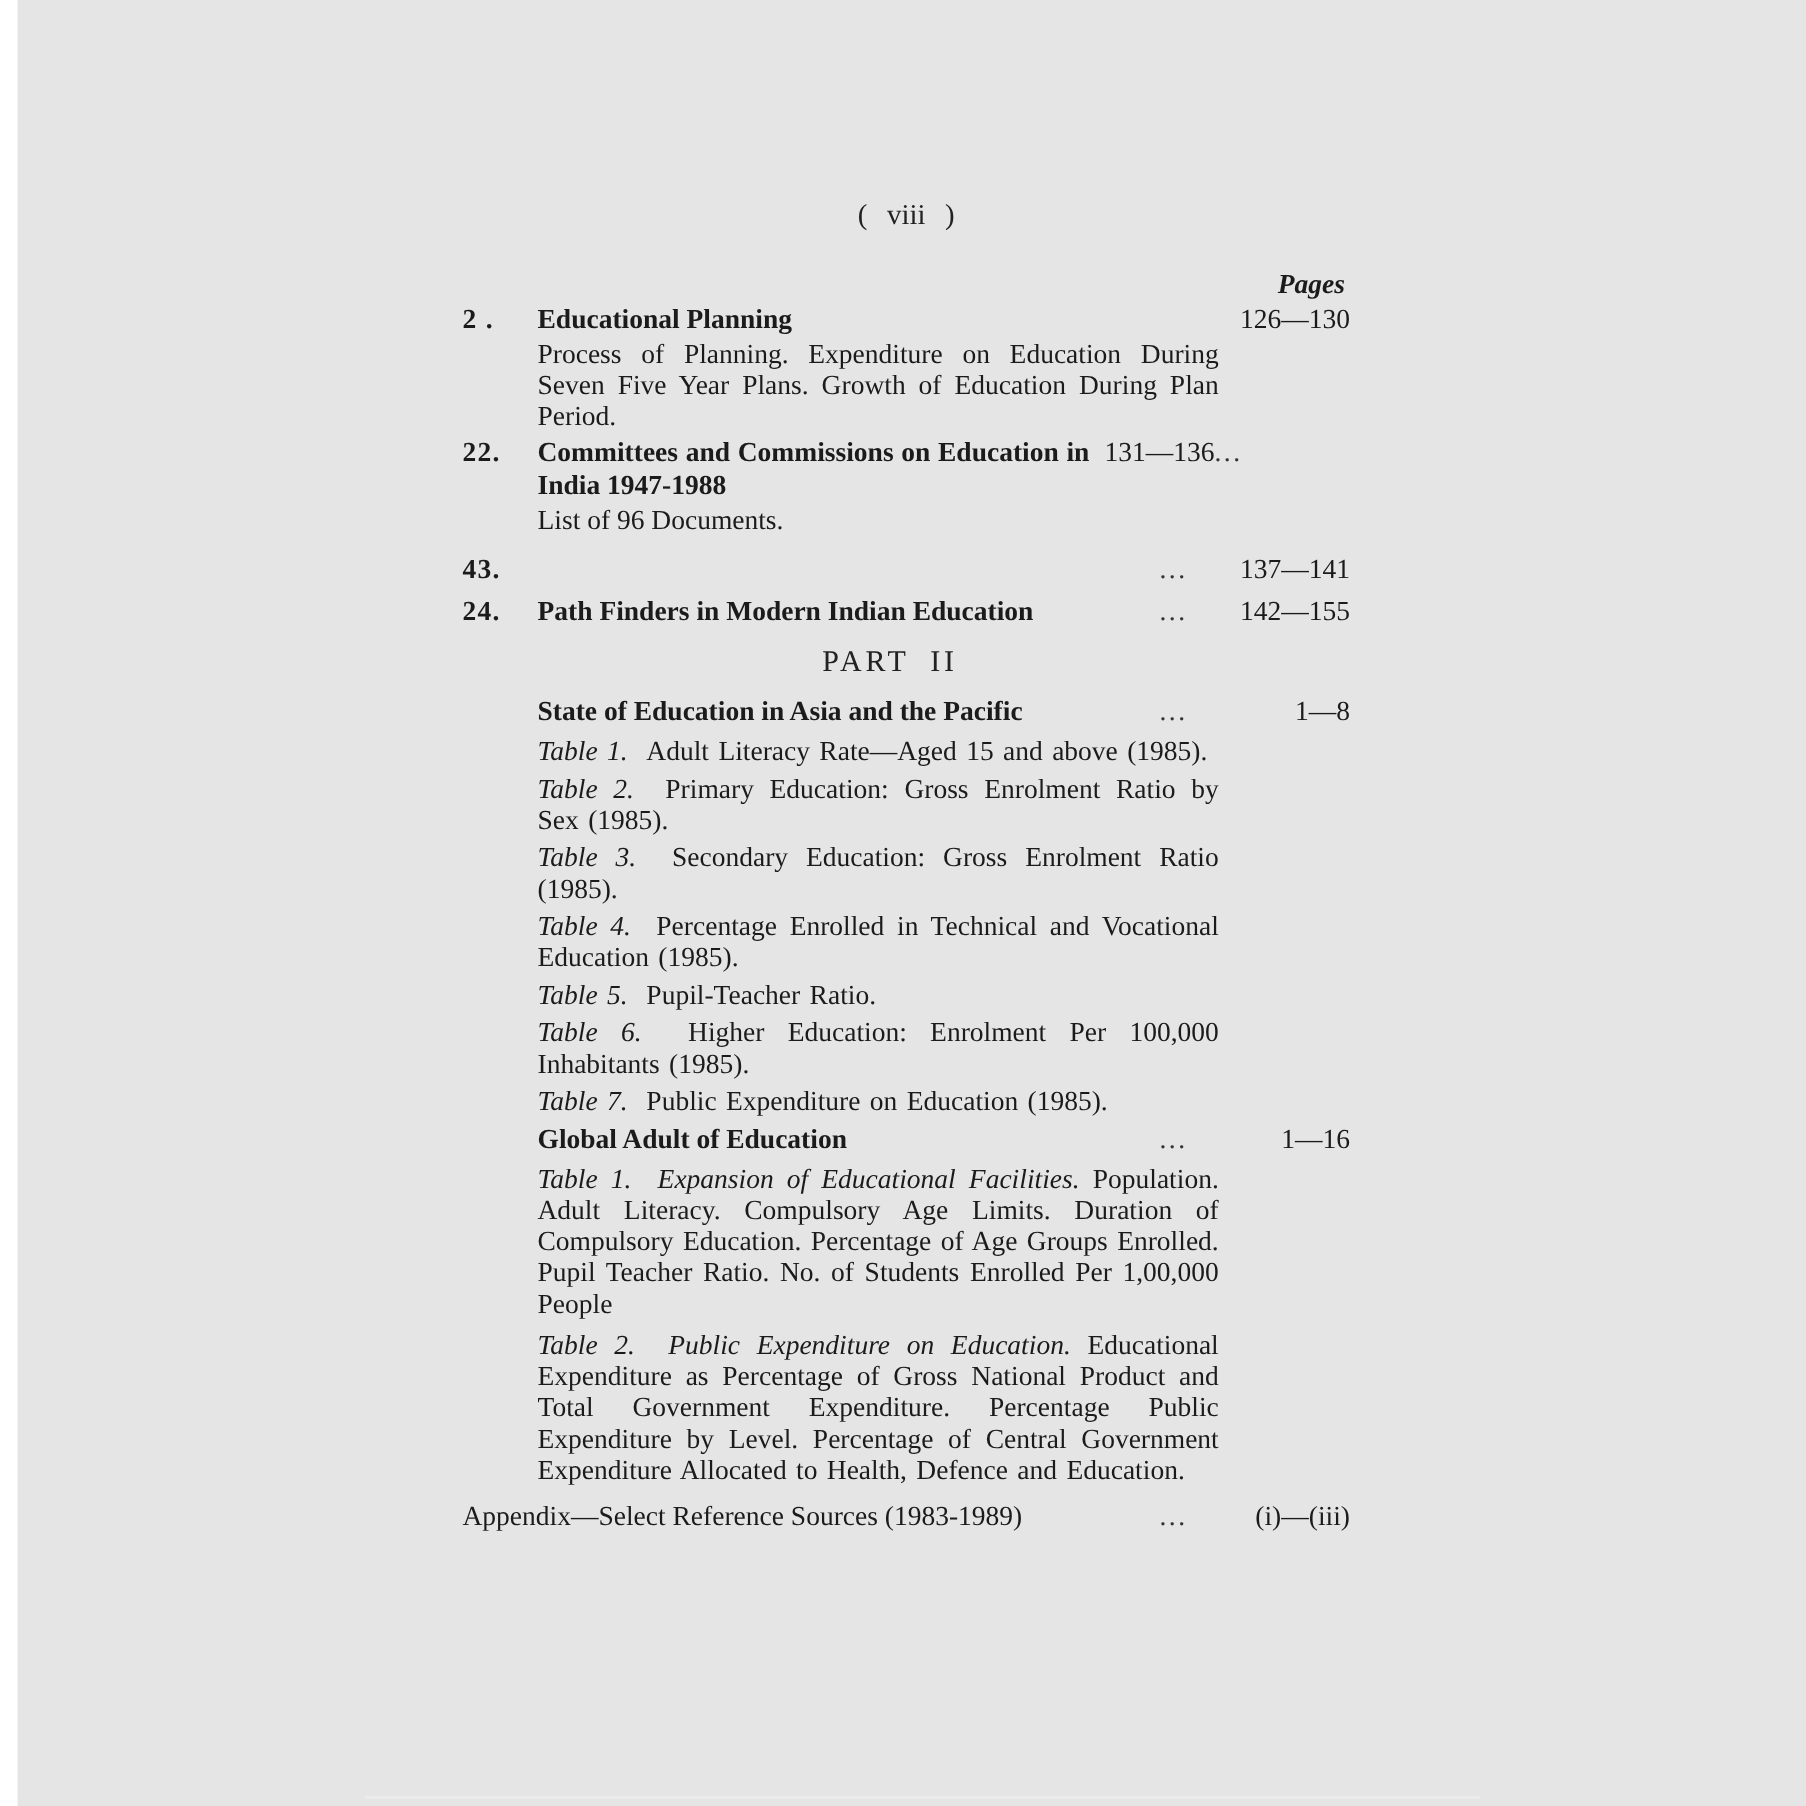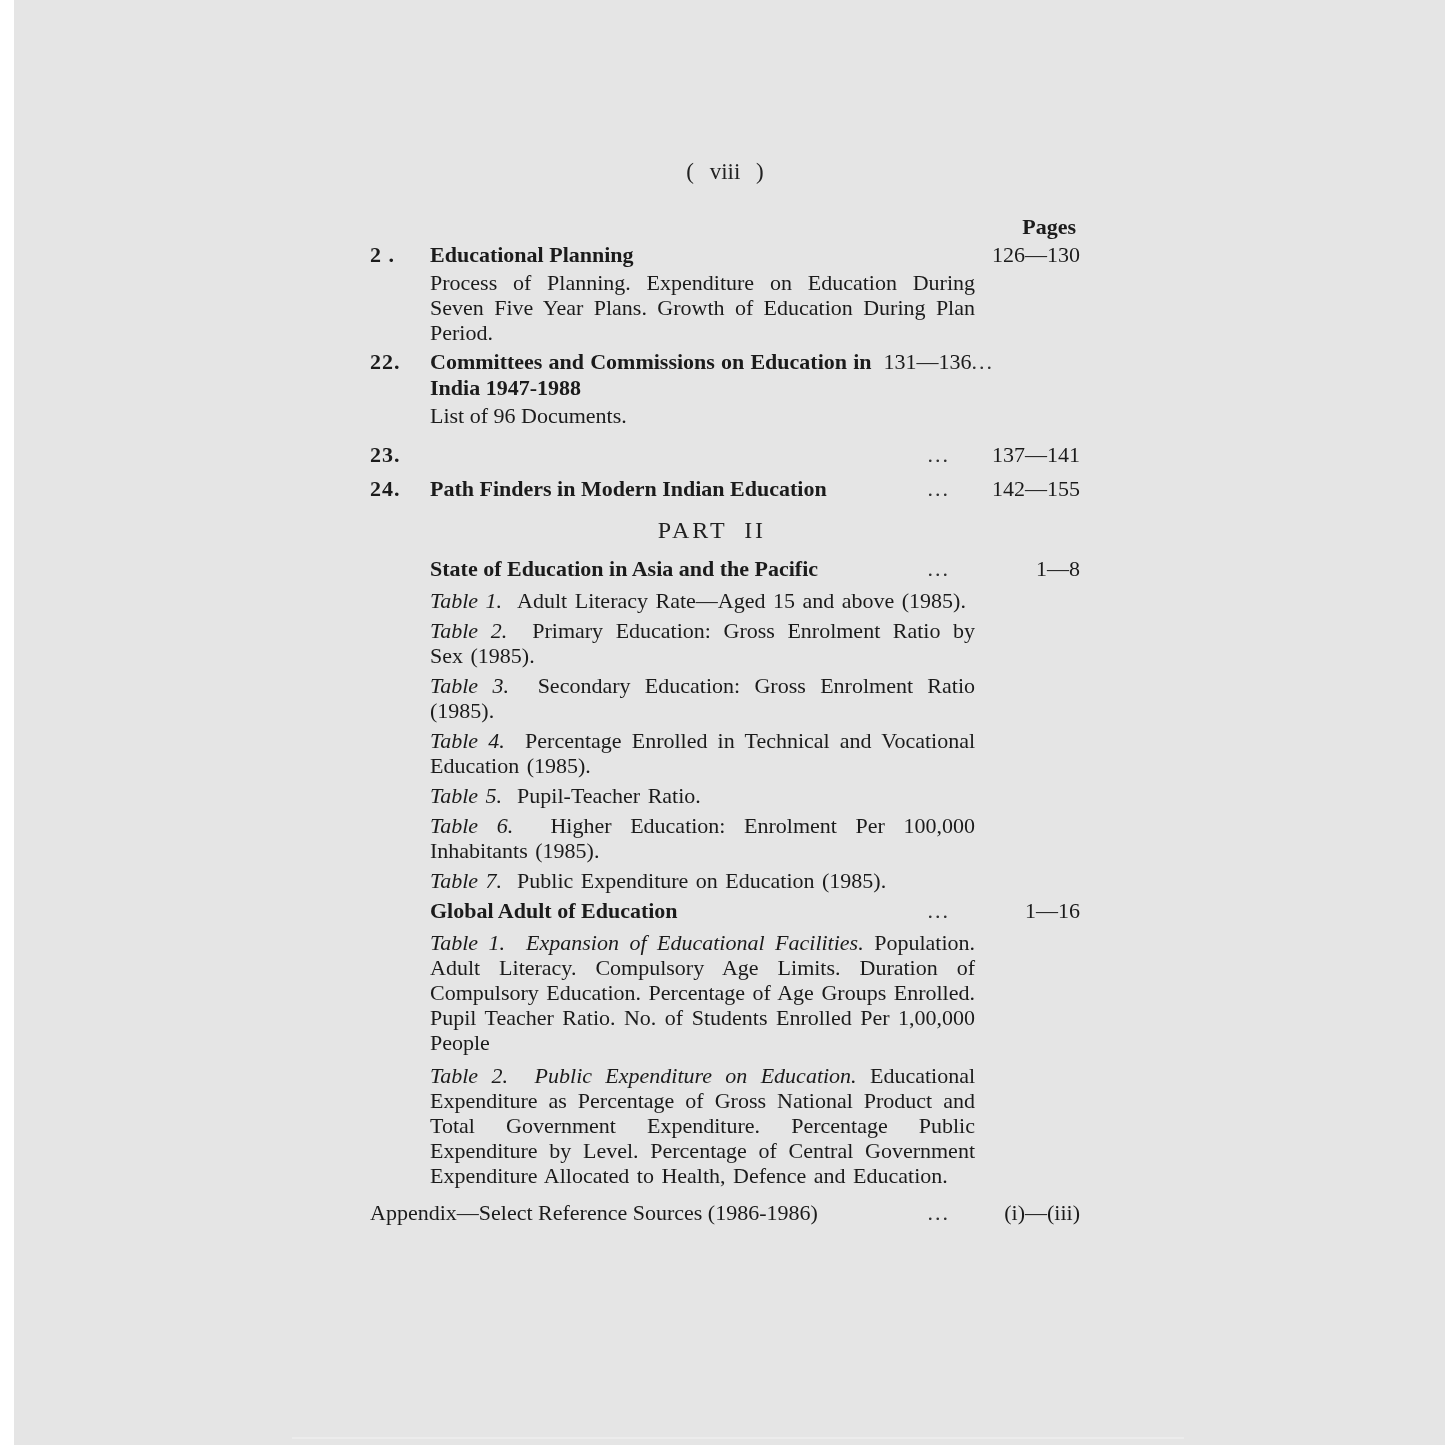--- a/index.html
+++ b/index.html
@@ -25,20 +25,21 @@
   .folio{
     text-align:center;
     font-size:23px;
     line-height:28px;
     word-spacing:10px;
     margin-bottom:28px;
     color:#222;
   }
   .pages-label{
     text-align:right;
+    font-style:italic;
     font-weight:700;
     font-size:22px;
     line-height:26px;
     padding-right:4px;
     margin-bottom:2px;
   }
   .row{
     display:flex;
     align-items:flex-start;
     font-size:22px;
@@ -153,21 +154,21 @@
       <span class="num">22.</span>
       <span class="mid title">Committees and Commissions on Education in India 1947-1988</span>
       <span class="rightcol">
         <span class="pgs">131—136</span>
         <span class="dots2">...</span>
       </span>
     </div>
     <div class="indent-desc">List of 96 Documents.</div>
 
     <div class="row">
-      <span class="num">23.</span>
+      <span class="num">43.</span>
       <span class="dots">...</span>
       <span class="pgs">137—141</span>
     </div>
 
     <div class="gap-sm"></div>
 
     <div class="row">
       <span class="num">24.</span>
       <span class="mid title">Path Finders in Modern Indian Education</span>
       <span class="dots">...</span>
@@ -196,21 +197,21 @@
       <span class="num"></span>
       <span class="mid title">Global Adult of Education</span>
       <span class="dots">...</span>
       <span class="pgs">1—16</span>
     </div>
 
     <div class="table-item" style="margin-bottom:8px"><span class="tlabel">Table 1.</span>&nbsp;&nbsp;<span class="tem">Expansion of Educational Facilities.</span> <span>Population.  Adult Literacy.  Compulsory Age Limits. Duration of Compulsory Education.  Percentage of Age Groups Enrolled.  Pupil Teacher Ratio. No. of Students Enrolled Per 1,00,000 People</span></div>
     <div class="table-item"><span class="tlabel">Table 2.</span>&nbsp;&nbsp;<span class="tem">Public Expenditure on Education.</span> <span>Educational Expenditure as Percentage of Gross National Product and Total Government Expenditure. Percentage Public Expenditure by Level.  Percentage of Central Government Expenditure Allocated to Health, Defence and  Education.</span></div>
 
     <div class="row appendix-row">
-      <span class="mid"><span class="bold">Appendix</span><span>—Select Reference Sources (1986-1986)</span></span>
+      <span class="mid"><span class="bold">Appendix</span><span>—Select Reference Sources (1983-1989)</span></span>
       <span class="dots">...</span>
       <span class="pgs">(i)—(iii)</span>
     </div>
 
   </div>
 
   <div class="scan-line"></div>
 </div>
 
 </body></html>

